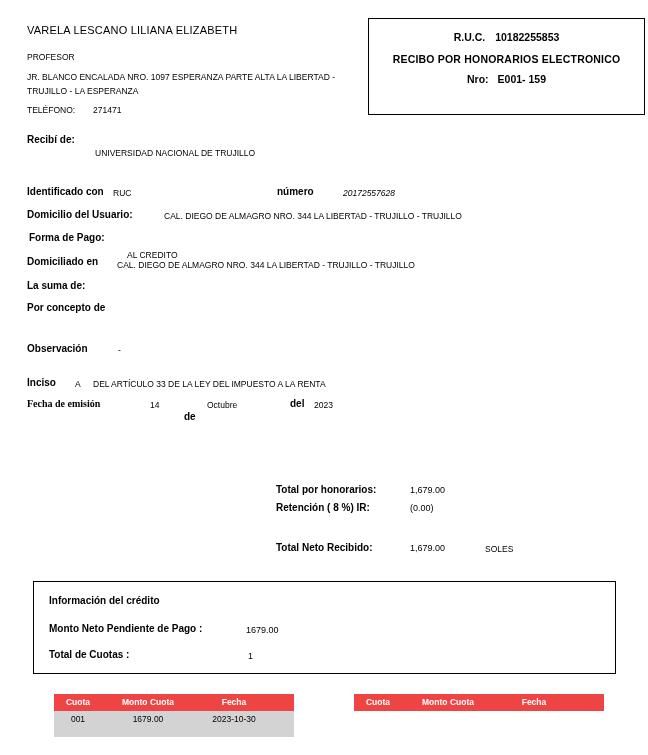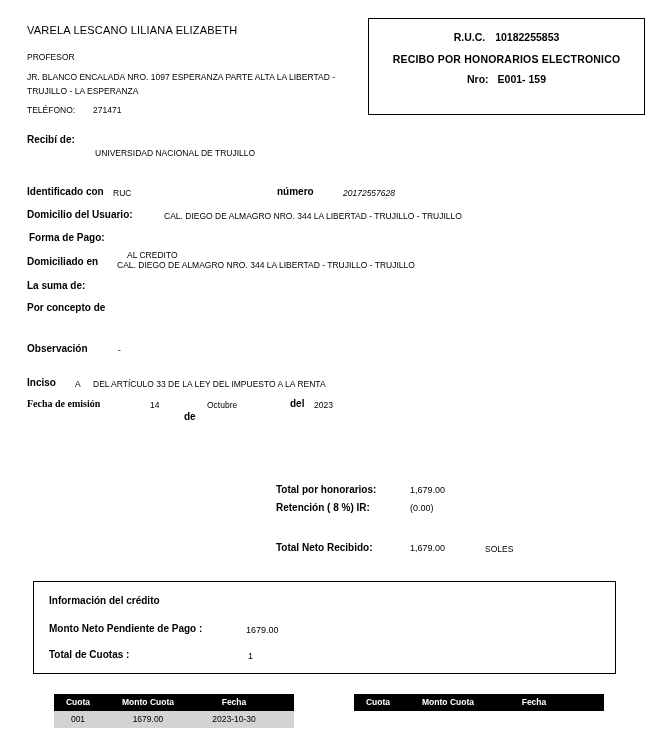--- a/index.html
+++ b/index.html
@@ -35,26 +35,26 @@
   
   .wrap{white-space:pre-wrap;width:492px;line-height:11.5px;font-size:8.5px;}
   
   .credit-box{
     left:33px;top:581px;width:583px;height:93px;
     border:1px solid #000;box-sizing:border-box;
   }
   
   .table{box-sizing:border-box;}
   .thead{
-    display:flex;background:#000000;color:#ffffff;
+    display:flex;background:#ef4444;color:#ffffff;
     font-weight:bold;font-size:8.5px;height:17px;line-height:17px;align-items:center;
   }
   .trow{
     display:flex;background:#d3d3d3;color:#000;
-    font-size:8.5px;height:17px;line-height:17px;
+    font-size:8.5px;height:26px;line-height:17px;
   }
   .c1{width:48px;text-align:center;}
   .c2{width:92px;text-align:center;}
   .c3{width:80px;text-align:center;}
 </style>
 </head>
 <body>
 
 <div id="page">
 

